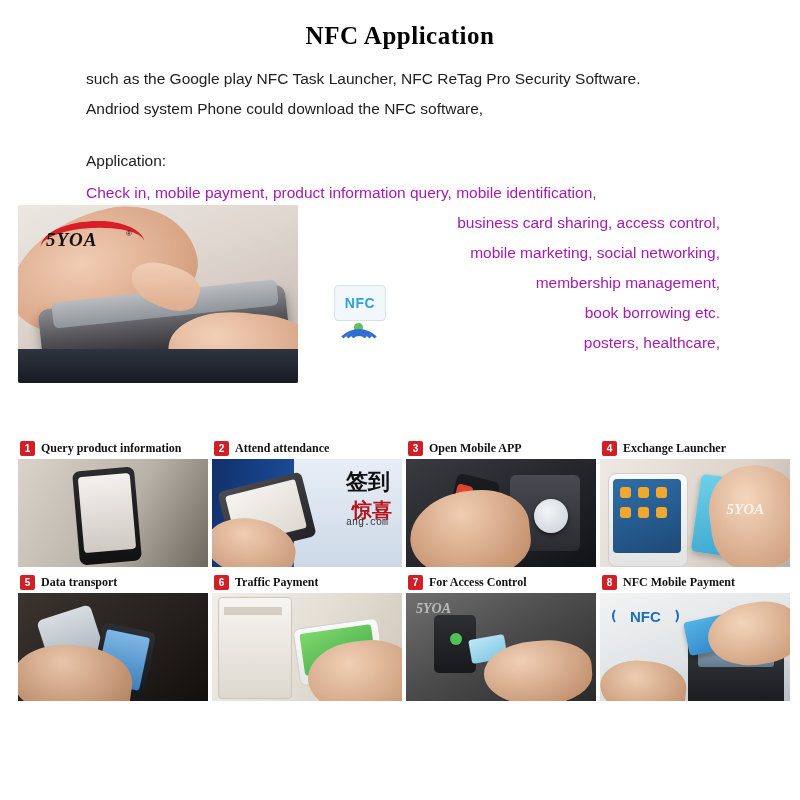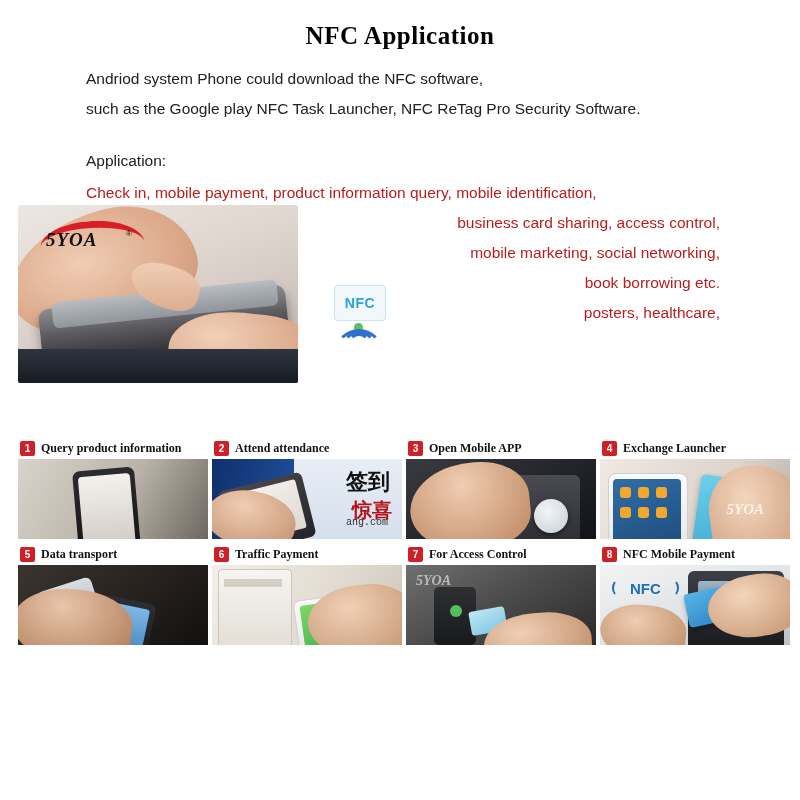--- a/index.html
+++ b/index.html
@@ -40,21 +40,21 @@
   .cascade {
     position: relative;
     margin-top: 2px;
   }
   .cascade .c-line {
     text-align: right;
     padding-right: 80px;
     font-size: 15.5px;
     line-height: 30px;
     white-space: nowrap;
-    color: #b91c1c;
+    color: #a21caf;
   }
 
   
   .hero {
     position: absolute;
     left: 18px;
     top: 205px;
     width: 280px;
     height: 178px;
     border-radius: 2px;
@@ -235,21 +235,21 @@
     font-family: "Liberation Serif", serif;
     font-size: 12px;
     font-weight: bold;
     color: #111;
     white-space: nowrap;
     overflow: hidden;
     text-overflow: ellipsis;
   }
   .card .pic {
     width: 190px;
-    height: 80px;
+    height: 108px;
     position: relative;
     overflow: hidden;
   }
 
   
   .pic-1 { background: linear-gradient(120deg, #d9d3cb 0%, #b9b2a8 55%, #6e675f 100%); }
   .pic-1 .ph { position:absolute; left:58px; top:10px; width:62px; height:94px; background:linear-gradient(180deg,#2c2c30,#111); border-radius:7px; transform:rotate(-5deg); }
   .pic-1 .scr { position:absolute; left:63px; top:16px; width:52px; height:76px; background:linear-gradient(180deg,#f4f1ee,#cfc9c2); border-radius:4px; transform:rotate(-5deg); }
   .pic-1 .hand { position:absolute; left:22px; top:52px; width:92px; height:62px; background:radial-gradient(ellipse at 40% 30%, #f0cdb2, #c69madd 0%, #c08d6d 100%); border-radius:50% 45% 40% 55%; transform:rotate(-10deg); }
 
@@ -306,29 +306,30 @@
   .pic-8 .card2 { position:absolute; left:86px; top:24px; width:52px; height:34px; background:linear-gradient(160deg,#57b6e8,#2a7fc0); border-radius:4px; transform:rotate(-12deg); box-shadow:0 3px 5px rgba(0,0,0,.3); }
   .pic-8 .hand { position:absolute; left:108px; top:10px; width:92px; height:62px; background:radial-gradient(ellipse at 40% 30%, #f3d5bb, #c3916c 100%); border-radius:50% 45% 40% 55%; transform:rotate(-10deg); }
   .pic-8 .hand2 { position:absolute; left:0; bottom:-16px; width:86px; height:56px; background:radial-gradient(ellipse at 40% 30%, #eecdb2, #b88560 100%); border-radius:50% 45% 40% 55%; transform:rotate(6deg); }
 </style>
 </head>
 <body>
 
 <div class="page-title">NFC Application</div>
 
 <div class="intro">
+  <div class="line">such as the Google play NFC Task Launcher, NFC ReTag Pro Security Software.</div>
   <div class="line">Andriod system Phone could download the NFC software,</div>
-  <div class="line">such as the Google play NFC Task Launcher, NFC ReTag Pro Security Software.</div>
   <div class="line app-label">Application:</div>
 </div>
 
 <div class="cascade">
   <div class="c-line" style="text-align:left; padding-left:86px; padding-right:0;">Check in, mobile payment, product information query, mobile identification,</div>
   <div class="c-line">business card sharing, access control,</div>
   <div class="c-line">mobile marketing, social networking,</div>
+  <div class="c-line">membership management,</div>
   <div class="c-line">book borrowing etc.</div>
   <div class="c-line">posters, healthcare,</div>
 </div>
 
 <div class="hero">
   <div class="hand-a"></div>
   <div class="phone-body"></div>
   <div class="phone-screen"></div>
   <div class="finger"></div>
   <div class="hand-b"></div>

